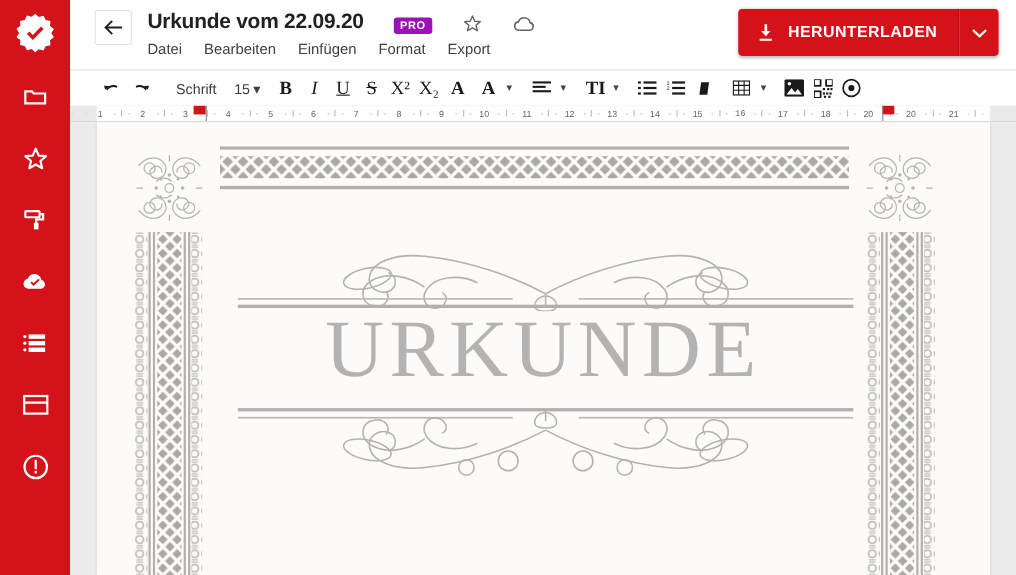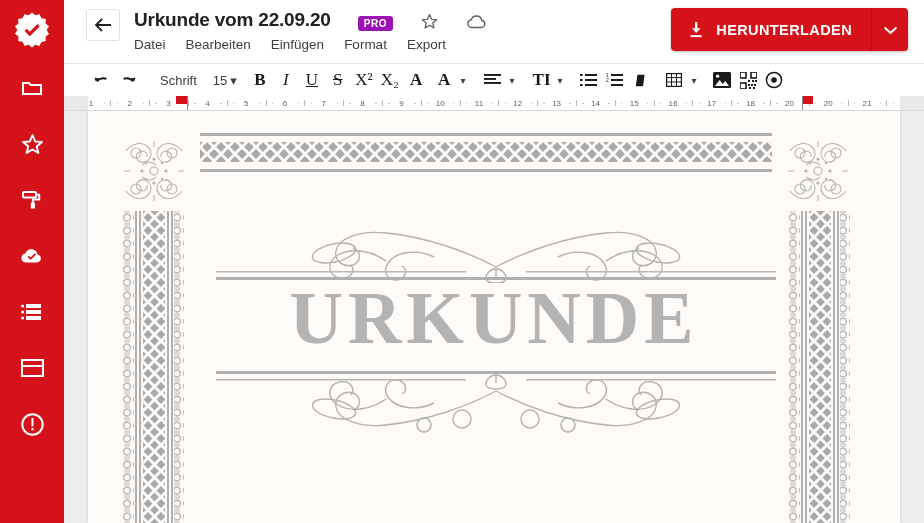--- a/index.html
+++ b/index.html
@@ -121,21 +121,21 @@
   }
   .ruler-marker {
     position: absolute; top: 0; width: 11px; height: 8px; background: #d51119;
   }
   .ruler-handle {
     position: absolute; top: 0; width: 1px; height: 15px; background: #8a8a8a;
   }
 
   
   .canvas {
-    flex: 1 1 auto; background: #ececec; position: relative; overflow: hidden; font-weight: bold;
+    flex: 1 1 auto; background: #ececec; position: relative; overflow: hidden;
   }
   .page {
     position: absolute; left: 24px; top: 0;
     width: 812px; height: 100%;
     background: #fdfaf7;
     box-shadow: 0 0 3px rgba(0,0,0,.14);
     overflow: hidden;
   }
   .page-inner { position: absolute; inset: 0; }
 

